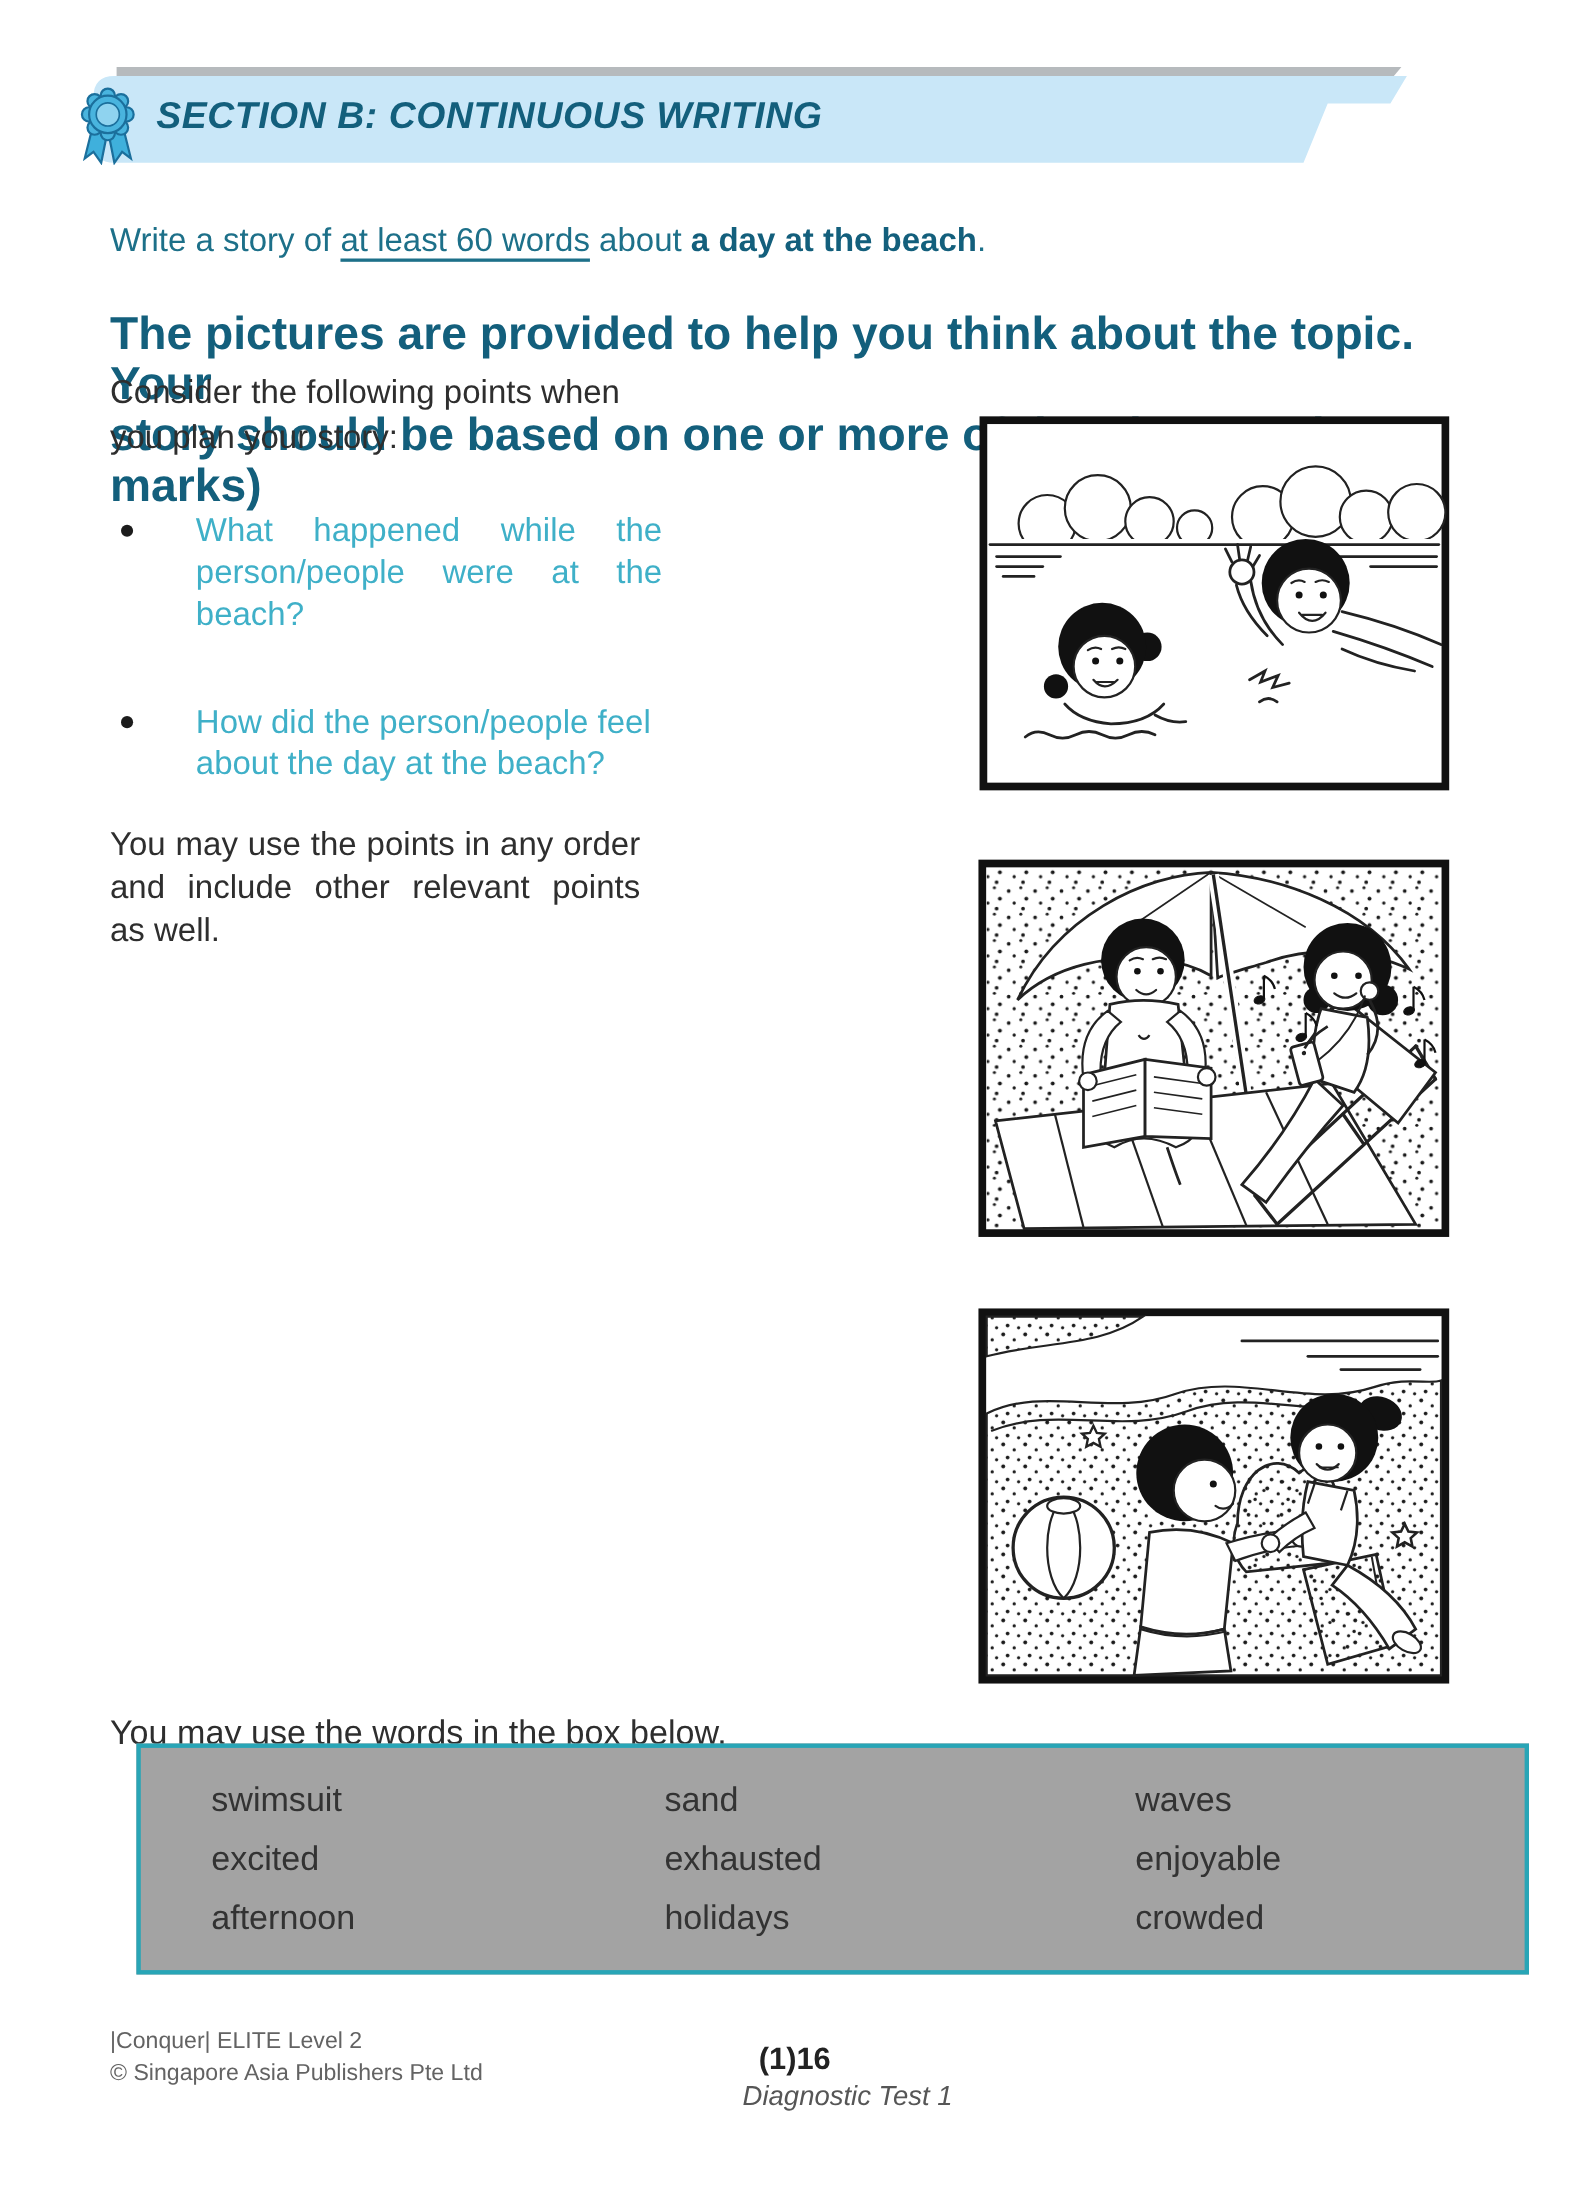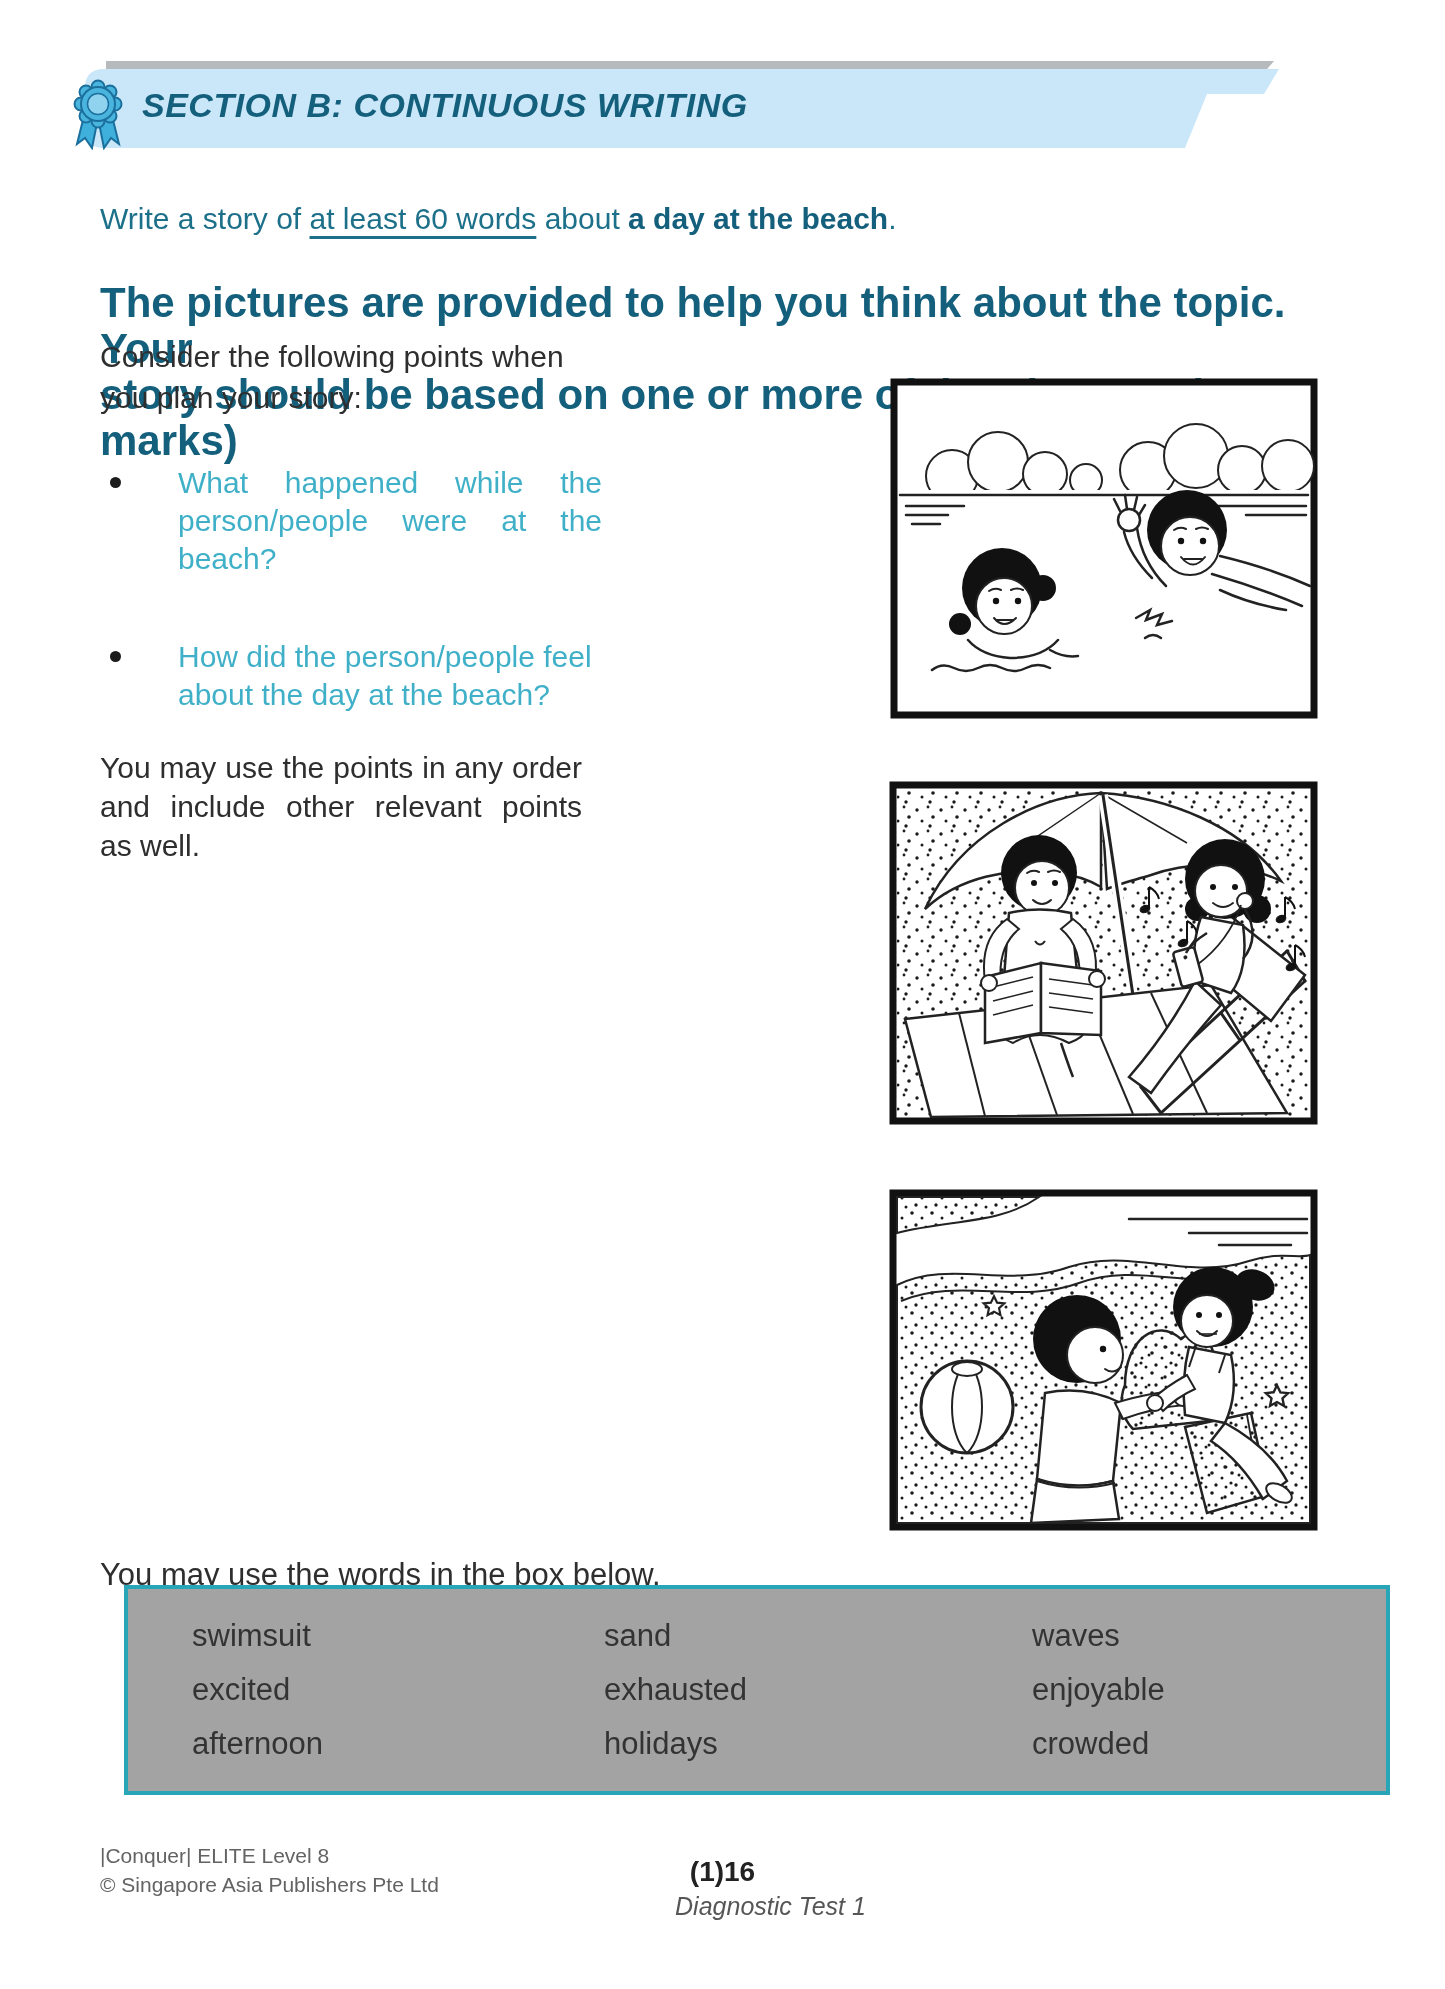--- a/index.html
+++ b/index.html
@@ -375,19 +375,19 @@
     <span>waves</span>
     <span>excited</span>
     <span>exhausted</span>
     <span>enjoyable</span>
     <span>afternoon</span>
     <span>holidays</span>
     <span>crowded</span>
   </div>
 
   <div class="footer-left">
-    <span class="ln">|Conquer| ELITE Level 8</span>
+    <span class="ln">|Conquer| ELITE Level 2</span>
     <span class="ln">© Singapore Asia Publishers Pte Ltd</span>
   </div>
   <div class="footer-page">(1)16</div>
   <div class="footer-test">Diagnostic Test 1</div>
 
 </div>
 
 </body></html>

